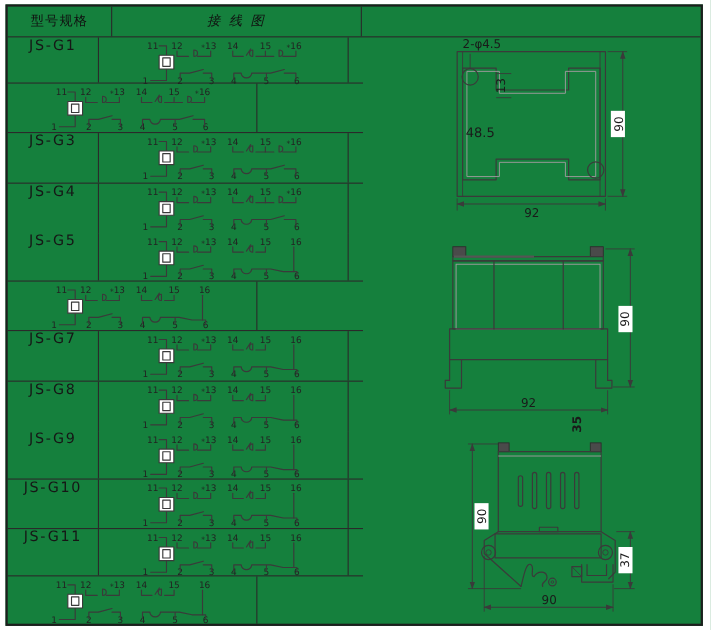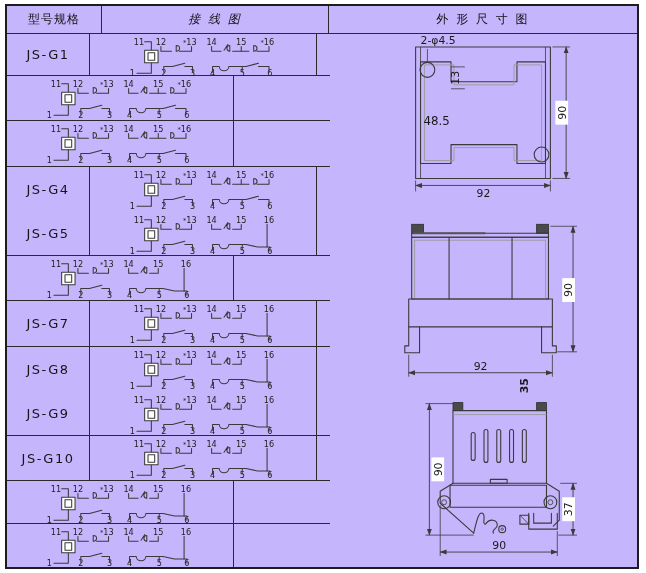--- a/index.html
+++ b/index.html
@@ -1,27 +1,27 @@
 <!DOCTYPE html>
 <html><head>
 <meta charset="utf-8">
 <style>
   html,body{margin:0;padding:0;background:#fff;}
   body{width:646px;height:573px;position:relative;font-family:"DejaVu Sans",sans-serif;color:#1b1b1b;}
-  .table{position:absolute;left:5px;top:4px;width:634px;height:565px;border:2px solid #1d1d1d;box-sizing:border-box;overflow:hidden;background:#c4b5fd;}
+  .table{position:absolute;left:5px;top:4px;width:634px;height:565px;border:2px solid #1d1d1d;box-sizing:border-box;overflow:hidden;background:#15803d;}
   .header-row{display:flex;height:28px;border-bottom:1px solid #2a2a2a;box-sizing:border-box;}
   .hcell{display:flex;align-items:center;justify-content:center;font-size:12px;letter-spacing:2px;color:#111;box-sizing:border-box;}
   .h-model{width:95px;border-right:1px solid #2a2a2a;letter-spacing:1px;}
   .h-wiring{width:227px;border-right:1px solid #2a2a2a;font-style:italic;}
   .h-outline{flex:1;}
   .table-body{position:relative;height:533px;}
   .left-rows{position:absolute;left:0;top:0;width:323px;}
   .row{display:flex;border-bottom:1px solid #2a2a2a;box-sizing:border-box;}
   .row.no-b{border-bottom:none;}
-  .model-cell{width:83px;border-right:1px solid #2a2a2a;display:flex;align-items:center;justify-content:center;
+  .model-cell{width:83px;border-right:1px solid #2a2a2a;display:flex;justify-content:center;
               font-size:13px;letter-spacing:1.5px;color:#161616;box-sizing:border-box;}
   .wiring-cell{width:227px;border-right:1px solid #2a2a2a;display:flex;align-items:flex-start;justify-content:center;box-sizing:border-box;}
   svg.wiring{width:212px;height:44px;display:block;}
   .outline-cell{position:absolute;left:323px;top:0;right:0;bottom:0;text-align:right;}
   .outline-cell svg{width:100%;height:100%;display:block;}
   .ln{stroke:#3a3a3a;stroke-width:1.1;fill:none;stroke-linejoin:round;stroke-linecap:round;}
   .ln2{stroke:#9a9a9a;stroke-width:0.9;fill:none;}
   .thin{stroke:#3a3a3a;stroke-width:0.8;fill:none;}
   .dim{stroke:#3a3a3a;stroke-width:0.9;fill:none;}
   .tab{fill:#4a4a4a;stroke:#2c2c2c;stroke-width:0.8;}
@@ -33,21 +33,20 @@
   .mark{font-size:7px;fill:#222;}
   .wbg{fill:#fff;}
 </style>
 </head>
 <body>
 
 <div class="table">
   <div class="header-row">
     <div class="hcell h-model">型号规格</div>
     <div class="hcell h-wiring">接 线 图</div>
-    <div class="hcell h-outline">外 形 尺 寸 图</div>
   </div>
   <div class="table-body">
     <div class="left-rows" id="rows">
   <div class="row" style="height: 42px;">
     <div class="model-cell">
       <span class="model-label">JS-G1</span>
     </div>
     <div class="wiring-cell">
       <svg class="wiring" viewBox="0 0 210 46">
 
@@ -135,20 +134,23 @@
 
         <g class="ln vB" style="display: none;">
           <path d="M172,13 V36.5"></path>
           <path d="M115,40 V34 M115,34 H122 M122,34 a5,4.5 0 0 0 10,0 M132,34 H146 M146,40 V34 M146,34 H150 M150,34 L162,36.5 M162,36.5 H175 M175,41 V36.5"></path>
         </g>
       </svg>
     </div>
   </div>
 
   <div class="row" style="height: 46px;">
+    <div class="model-cell">
+      <span class="model-label">JS-G3</span>
+    </div>
     <div class="wiring-cell">
       <svg class="wiring" viewBox="0 0 210 46">
 
         <text class="wtxt" x="38" y="11" text-anchor="middle">11</text>
         <text class="wtxt" x="61" y="11" text-anchor="middle">12</text>
         <text class="wtxt" x="93" y="11" text-anchor="middle">13</text>
         <text class="wtxt" x="114" y="11" text-anchor="middle">14</text>
         <text class="wtxt" x="145" y="11" text-anchor="middle">15</text>
         <text class="wtxt" x="174" y="11" text-anchor="middle">16</text>
         <text class="wtxt" x="31" y="44" text-anchor="middle">1</text>
@@ -529,20 +531,23 @@
 
         <g class="ln vB">
           <path d="M172,13 V36.5"></path>
           <path d="M115,40 V34 M115,34 H122 M122,34 a5,4.5 0 0 0 10,0 M132,34 H146 M146,40 V34 M146,34 H150 M150,34 L162,36.5 M162,36.5 H175 M175,41 V36.5"></path>
         </g>
       </svg>
     </div>
   </div>
 
   <div class="row" style="height: 43px;">
+    <div class="model-cell">
+      <span class="model-label">JS-G11</span>
+    </div>
     <div class="wiring-cell">
       <svg class="wiring" viewBox="0 0 210 46">
 
         <text class="wtxt" x="38" y="11" text-anchor="middle">11</text>
         <text class="wtxt" x="61" y="11" text-anchor="middle">12</text>
         <text class="wtxt" x="93" y="11" text-anchor="middle">13</text>
         <text class="wtxt" x="114" y="11" text-anchor="middle">14</text>
         <text class="wtxt" x="145" y="11" text-anchor="middle">15</text>
         <text class="wtxt" x="174" y="11" text-anchor="middle">16</text>
         <text class="wtxt" x="31" y="44" text-anchor="middle">1</text>

